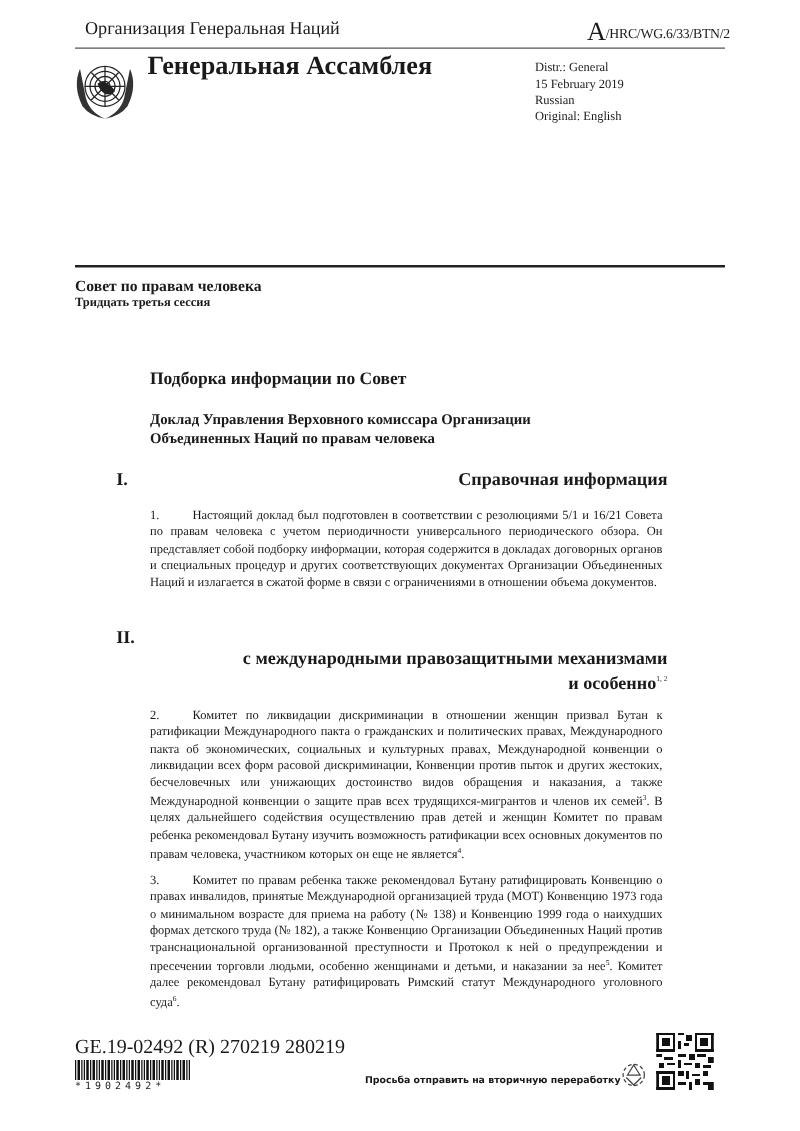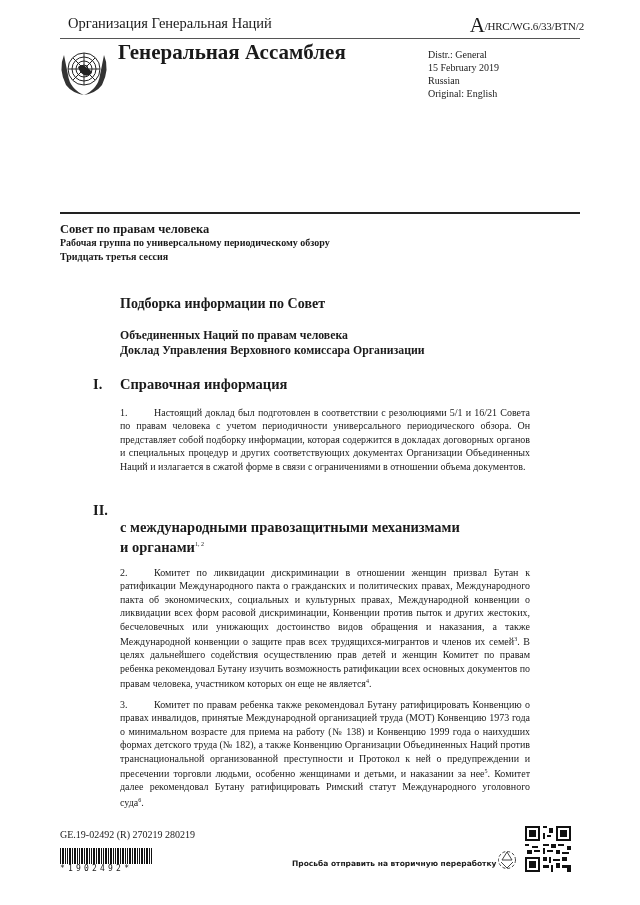--- a/index.html
+++ b/index.html
@@ -15,31 +15,31 @@
   .distr { left: 428px; top: 48px; font-size: 10px; line-height: 13px; }
   .rule2 { left: 60px; width: 520px; top: 212px; height: 2px; background: #222; }
   .council { left: 60px; top: 222px; font-size: 11.5px; line-height: 14px; }
   .council .l1 { font-weight: bold; font-size: 12.5px; }
   .council .l2, .council .l3 { font-weight: bold; font-size: 10px; }
   .council .l4 { font-size: 10px; }
   .title { left: 120px; top: 296px; font-size: 14px; font-weight: bold; }
   .subtitle { left: 120px; top: 328px; font-size: 11.8px; font-weight: bold; line-height: 15px; width: 420px; }
   .sec { font-size: 14.5px; font-weight: bold; line-height: 17px; }
   .sec .num { position: absolute; left: 0; }
-  .sec .txt { position: absolute; left: 27px; width: 400px; }
+  .sec .txt { position: absolute; left: 41px; width: 400px; text-align: right; }
   .sec1 { left: 93px; top: 376px; }
   .sec2 { left: 93px; top: 502px; }
   .sec2 sup { font-size: 6px; vertical-align: 6px; font-weight: normal; }
   .para { left: 120px; width: 410px; font-size: 10px; line-height: 13.4px; text-align: justify; }
   .para .pn { display: inline-block; width: 34px; }
   .para sup { font-size: 6px; vertical-align: 4px; }
   .p1 { top: 406px; }
   .p2 { top: 566px; }
   .p3 { top: 698px; }
-  .gecode { left: 60px; top: 829px; font-size: 10px; }
+  .gecode { left: 60px; top: 829px; font-size: 16px; }
   .barcode { left: 60px; top: 848px; width: 92px; height: 16px; }
   .barnum { left: 60px; top: 864px; font-size: 8px; letter-spacing: 3.2px; font-family: "DejaVu Sans Mono", monospace; }
   .recycle-text { left: 292px; top: 859px; font-size: 7.5px; font-weight: bold; font-family: "DejaVu Sans", sans-serif; }
   .recycle { left: 497px; top: 850px; width: 20px; height: 20px; }
   .qr { left: 525px; top: 826px; width: 46px; height: 46px; }
 </style>
 </head>
 <body>
 
 <div class="abs org">Организация Генеральная Наций</div>
@@ -69,45 +69,44 @@
   <div>Distr.: General</div>
   <div>15 February 2019</div>
   <div>Russian</div>
   <div>Original: English</div>
 </div>
 
 <div class="abs rule2"></div>
 
 <div class="abs council">
   <div class="l1">Совет по правам человека</div>
-  <div class="l2">Рабочая группа по универсальному периодическому обзору</div>
   <div class="l3">Тридцать третья сессия</div>
 </div>
 
 <div class="abs title">Подборка информации по Совет</div>
 <div class="abs subtitle">
+  <div>Доклад Управления Верховного комиссара Организации</div>
   <div>Объединенных Наций по правам человека</div>
-  <div>Доклад Управления Верховного комиссара Организации</div>
 </div>
 
 <div class="abs sec sec1">
   <span class="num">I.</span>
   <span class="txt">Справочная информация</span>
 </div>
 
 <div class="abs para p1">
   <span class="pn">1.</span><span>Настоящий доклад был подготовлен в соответствии с резолюциями 5/1 и 16/21 Совета по правам человека с учетом периодичности универсального периодического обзора. Он представляет собой подборку информации, которая содержится в докладах договорных органов и специальных процедур и других соответствующих документах Организации Объединенных Наций и излагается в сжатой форме в связи с ограничениями в отношении объема документов.</span>
 </div>
 
 <div class="abs sec sec2">
   <span class="num">II.</span>
   <span class="txt">
     <br>
     <span>с международными правозащитными механизмами</span><br>
-    <span>и органами</span><sup>1, 2</sup>
+    <span>и особенно</span><sup>1, 2</sup>
   </span>
 </div>
 
 <div class="abs para p2">
   <span class="pn">2.</span><span>Комитет по ликвидации дискриминации в отношении женщин призвал Бутан к ратификации Международного пакта о гражданских и политических правах, Международного пакта об экономических, социальных и культурных правах, Международной конвенции о ликвидации всех форм расовой дискриминации, Конвенции против пыток и других жестоких, бесчеловечных или унижающих достоинство видов обращения и наказания, а также Международной конвенции о защите прав всех трудящихся-мигрантов и членов их семей</span><sup>3</sup><span>. В целях дальнейшего содействия осуществлению прав детей и женщин Комитет по правам ребенка рекомендовал Бутану изучить возможность ратификации всех основных документов по правам человека, участником которых он еще не является</span><sup>4</sup><span>.</span>
 </div>
 
 <div class="abs para p3">
   <span class="pn">3.</span><span>Комитет по правам ребенка также рекомендовал Бутану ратифицировать Конвенцию о правах инвалидов, принятые Международной организацией труда (МОТ) Конвенцию 1973 года о минимальном возрасте для приема на работу (№ 138) и Конвенцию 1999 года о наихудших формах детского труда (№ 182), а также Конвенцию Организации Объединенных Наций против транснациональной организованной преступности и Протокол к ней о предупреждении и пресечении торговли людьми, особенно женщинами и детьми, и наказании за нее</span><sup>5</sup><span>. Комитет далее рекомендовал Бутану ратифицировать Римский статут Международного уголовного суда</span><sup>6</sup><span>.</span>
 </div>

